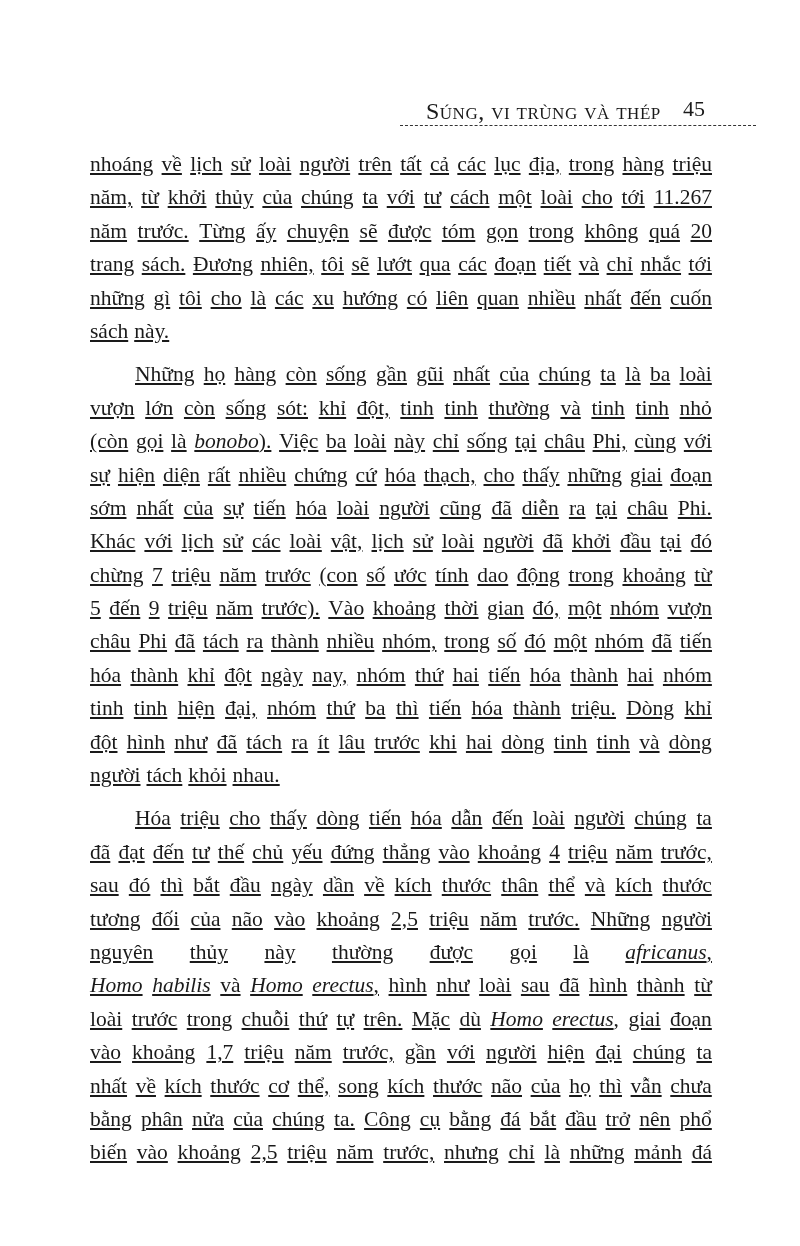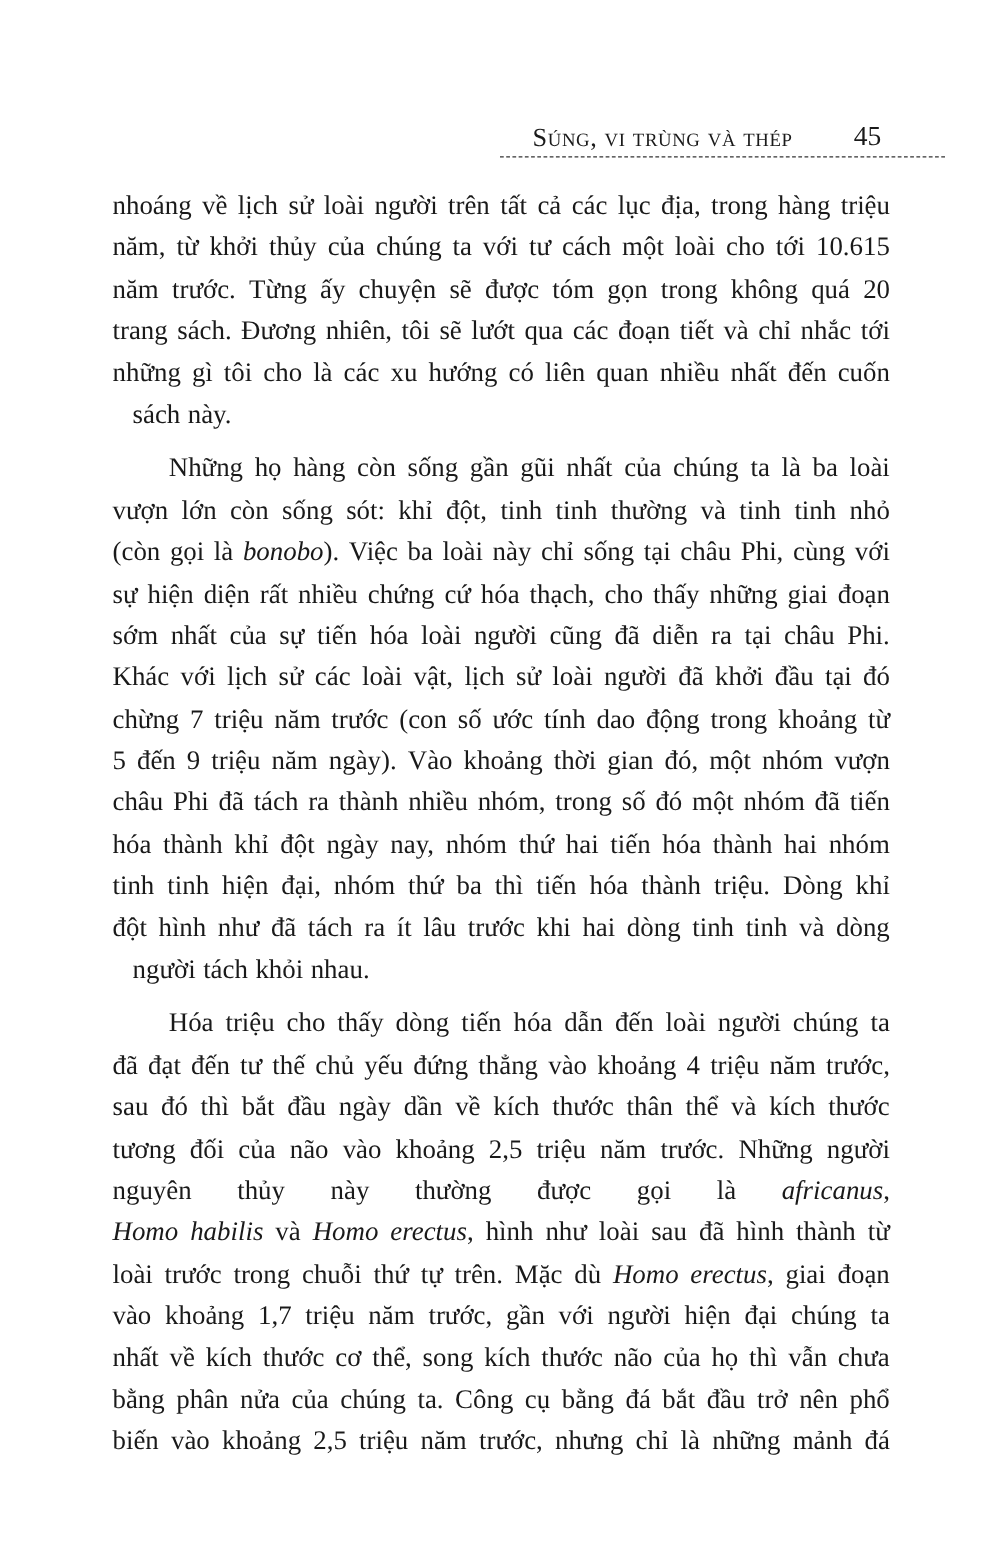--- a/index.html
+++ b/index.html
@@ -19,21 +19,21 @@
       position: absolute;
       left: 400px;
       top: 92px;
       width: 356px;
       height: 36px;
     }
     .header-title {
       position: absolute;
       left: 26px;
       top: 6px;
-      font-size: 21px;
+      font-size: 24px;
       font-variant: small-caps;
       letter-spacing: 0.5px;
       white-space: nowrap;
     }
     .header-page {
       position: absolute;
       left: 283px;
       top: 4px;
       font-size: 22px;
       white-space: nowrap;
@@ -49,38 +49,38 @@
     }
     .body-text {
       position: absolute;
       left: 90px;
       top: 148px;
       width: 622px;
       font-size: 21.5px;
     }
     .paragraph {
       margin: 0 0 10px 0;
+      text-decoration: underline;
     }
     .it {
       font-style: italic;
     }
     
     .jline {
       display: flex;
       justify-content: space-between;
       height: 33.4px;
       line-height: 33.4px;
       white-space: nowrap;
     }
     .jline.indent {
       padding-left: 45px;
     }
     .jline.last {
       justify-content: flex-start;
-      margin-left: 16px;
     }
     .jline.last .w {
       margin-right: 6px;
     }
     .w {
       display: inline-block;
     }
   </style>
 </head>
 <body>
@@ -118,21 +118,21 @@
         <span class="w"><span>của</span></span>
         <span class="w"><span>chúng</span></span>
         <span class="w"><span>ta</span></span>
         <span class="w"><span>với</span></span>
         <span class="w"><span>tư</span></span>
         <span class="w"><span>cách</span></span>
         <span class="w"><span>một</span></span>
         <span class="w"><span>loài</span></span>
         <span class="w"><span>cho</span></span>
         <span class="w"><span>tới</span></span>
-        <span class="w"><span>10.615</span></span>
+        <span class="w"><span>11.267</span></span>
       </div>
       <div class="jline">
         <span class="w"><span>năm</span></span>
         <span class="w"><span>trước.</span></span>
         <span class="w"><span>Từng</span></span>
         <span class="w"><span>ấy</span></span>
         <span class="w"><span>chuyện</span></span>
         <span class="w"><span>sẽ</span></span>
         <span class="w"><span>được</span></span>
         <span class="w"><span>tóm</span></span>
@@ -297,21 +297,21 @@
         <span class="w"><span>trong</span></span>
         <span class="w"><span>khoảng</span></span>
         <span class="w"><span>từ</span></span>
       </div>
       <div class="jline">
         <span class="w"><span>5</span></span>
         <span class="w"><span>đến</span></span>
         <span class="w"><span>9</span></span>
         <span class="w"><span>triệu</span></span>
         <span class="w"><span>năm</span></span>
-        <span class="w"><span>ngày).</span></span>
+        <span class="w"><span>trước).</span></span>
         <span class="w"><span>Vào</span></span>
         <span class="w"><span>khoảng</span></span>
         <span class="w"><span>thời</span></span>
         <span class="w"><span>gian</span></span>
         <span class="w"><span>đó,</span></span>
         <span class="w"><span>một</span></span>
         <span class="w"><span>nhóm</span></span>
         <span class="w"><span>vượn</span></span>
       </div>
       <div class="jline">

